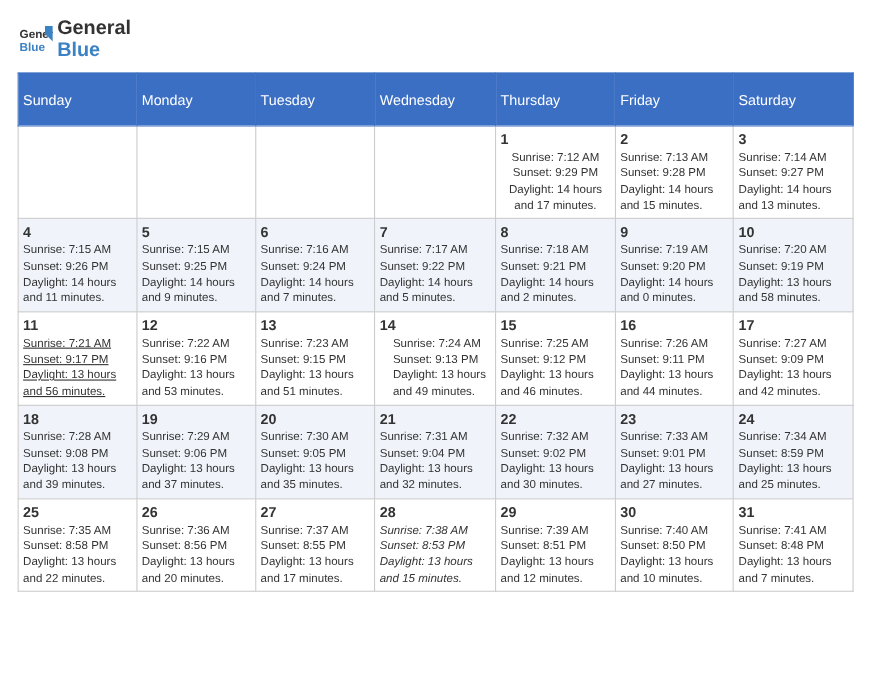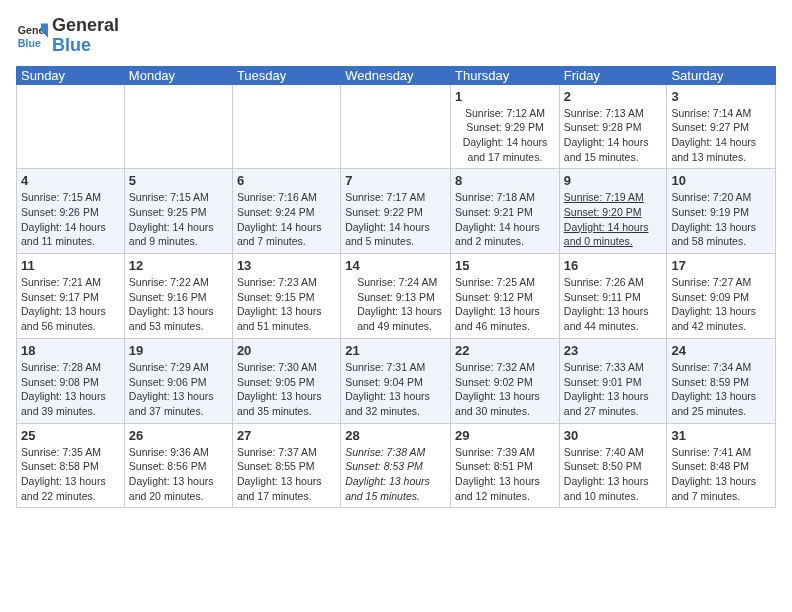--- a/index.html
+++ b/index.html
@@ -46,21 +46,21 @@
       color: #555;
     }
     table {
       width: 100%;
       border-collapse: collapse;
       font-size: 11px;
     }
     thead tr th {
       background-color: #3b6fc4;
       color: #fff;
-      padding: 1px 4px;
+      padding: 16px 4px;
       text-align: left;
       font-size: 13px;
       font-weight: normal;
       border: 1px solid #3b6fc4;
     }
     tbody tr td {
       border: 1px solid #ccc;
       vertical-align: top;
       padding: 4px;
       height: 80px;
@@ -178,37 +178,37 @@
         </td>
         <td>
           <div class="day-num">8</div>
           <div class="day-info" style="white-space: pre-line;">Sunrise: 7:18 AM
 Sunset: 9:21 PM
 Daylight: 14 hours
 and 2 minutes.</div>
         </td>
         <td>
           <div class="day-num">9</div>
-          <div class="day-info" style="white-space: pre-line; text-decoration: underline;">Sunrise: 7:19 AM
+          <div class="day-info" style="white-space: pre-line;">Sunrise: 7:19 AM
 Sunset: 9:20 PM
 Daylight: 14 hours
 and 0 minutes.</div>
         </td>
         <td>
           <div class="day-num">10</div>
           <div class="day-info" style="white-space: pre-line;">Sunrise: 7:20 AM
 Sunset: 9:19 PM
 Daylight: 13 hours
 and 58 minutes.</div>
         </td>
       </tr>
       <tr>
         <td>
           <div class="day-num">11</div>
-          <div class="day-info" style="white-space: pre-line;">Sunrise: 7:21 AM
+          <div class="day-info" style="white-space: pre-line; text-decoration: underline;">Sunrise: 7:21 AM
 Sunset: 9:17 PM
 Daylight: 13 hours
 and 56 minutes.</div>
         </td>
         <td>
           <div class="day-num">12</div>
           <div class="day-info" style="white-space: pre-line;">Sunrise: 7:22 AM
 Sunset: 9:16 PM
 Daylight: 13 hours
 and 53 minutes.</div>
@@ -303,21 +303,21 @@
       <tr>
         <td>
           <div class="day-num">25</div>
           <div class="day-info" style="white-space: pre-line;">Sunrise: 7:35 AM
 Sunset: 8:58 PM
 Daylight: 13 hours
 and 22 minutes.</div>
         </td>
         <td>
           <div class="day-num">26</div>
-          <div class="day-info" style="white-space: pre-line;">Sunrise: 9:36 AM
+          <div class="day-info" style="white-space: pre-line;">Sunrise: 7:36 AM
 Sunset: 8:56 PM
 Daylight: 13 hours
 and 20 minutes.</div>
         </td>
         <td>
           <div class="day-num">27</div>
           <div class="day-info" style="white-space: pre-line;">Sunrise: 7:37 AM
 Sunset: 8:55 PM
 Daylight: 13 hours
 and 17 minutes.</div>

